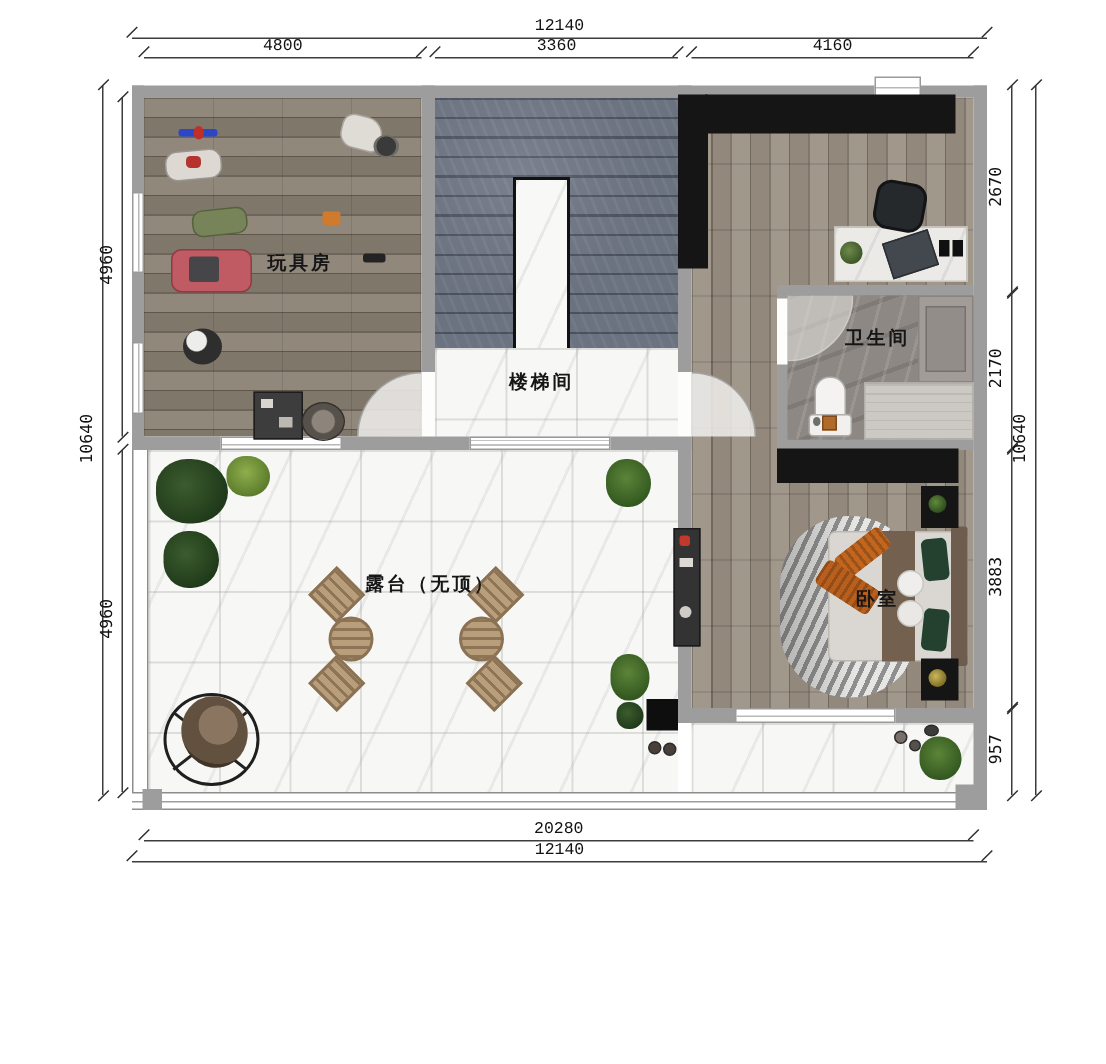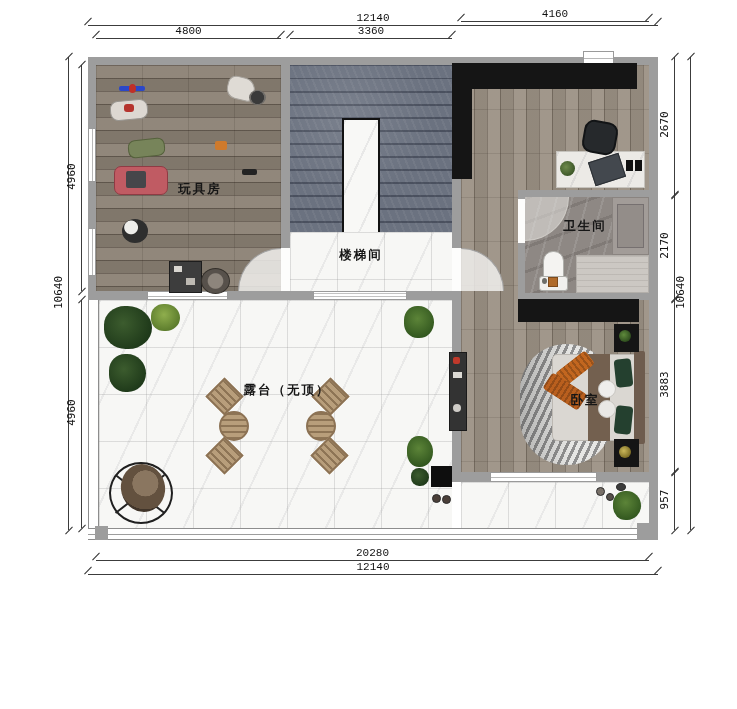--- a/index.html
+++ b/index.html
@@ -189,36 +189,36 @@
   <div class="abs" style="left:121px;top:464px;width:44px;height:48px;border-radius:50%;background:radial-gradient(circle at 58% 42%, #8a7660 0 34%, #63513f 35% 68%, #41352a 69%);transform:rotate(-15deg);"></div>
 
   <div class="wood" style="left:211px;top:383px;width:27px;height:27px;transform:rotate(45deg);"></div>
   <div class="wood" style="left:219px;top:411px;width:30px;height:30px;border-radius:50%;"></div>
   <div class="wood" style="left:211px;top:442px;width:27px;height:27px;transform:rotate(45deg);"></div>
 
   <div class="wood" style="left:317px;top:383px;width:27px;height:27px;transform:rotate(45deg);"></div>
   <div class="wood" style="left:306px;top:411px;width:30px;height:30px;border-radius:50%;"></div>
   <div class="wood" style="left:316px;top:442px;width:27px;height:27px;transform:rotate(45deg);"></div>
 
-  <div class="rlabel" style="left:200px;top:189px;">玩具房</div>
+  <div class="rlabel" style="left:200px;top:176px;">玩具房</div>
   <div class="rlabel" style="left:361px;top:255px;">楼梯间</div>
   <div class="rlabel" style="left:585px;top:226px;">卫生间</div>
   <div class="rlabel" style="left:287px;top:390px;">露台（无顶）</div>
   <div class="rlabel" style="left:585px;top:400px;">卧室</div>
 
   <div class="dim-h" style="left:88px;top:25px;width:570px;">
     <span class="dlab">12140</span>
     </div>
   <div class="dim-h" style="left:96px;top:38px;width:185px;">
     <span class="dlab">4800</span>
     </div>
   <div class="dim-h" style="left:290px;top:38px;width:162px;">
     <span class="dlab">3360</span>
     </div>
-  <div class="dim-h" style="left:461px;top:21px;width:188px;text-align:center;">
+  <div class="dim-h" style="left:461px;top:38px;width:188px;text-align:center;">
     <span class="dlab">4160</span>
     </div>
 
   <div class="dim-h" style="left:96px;top:560px;width:553px;">
     <span class="dlab">20280</span>
     </div>
   <div class="dim-h" style="left:88px;top:574px;width:570px;">
     <span class="dlab">12140</span>
     </div>
 

